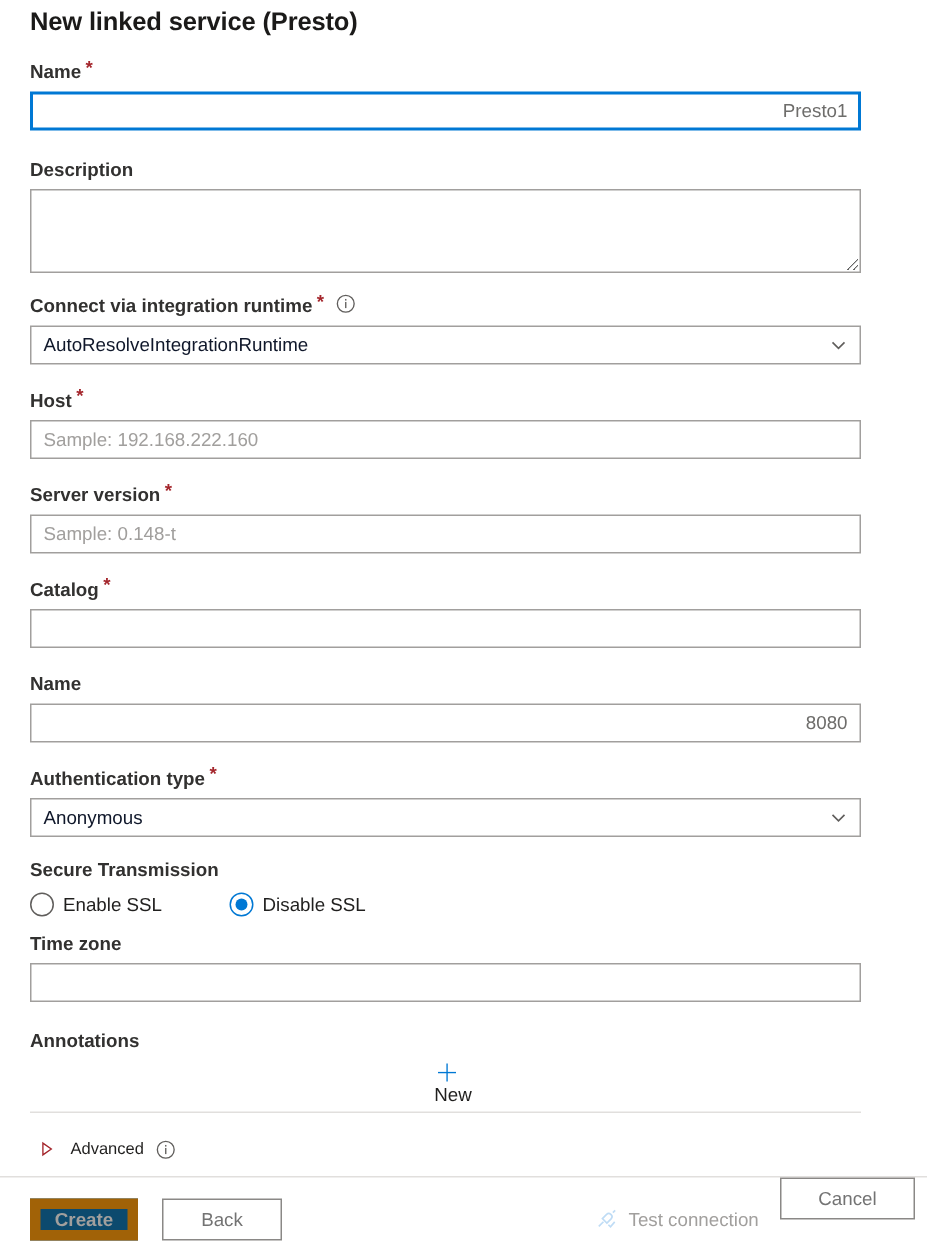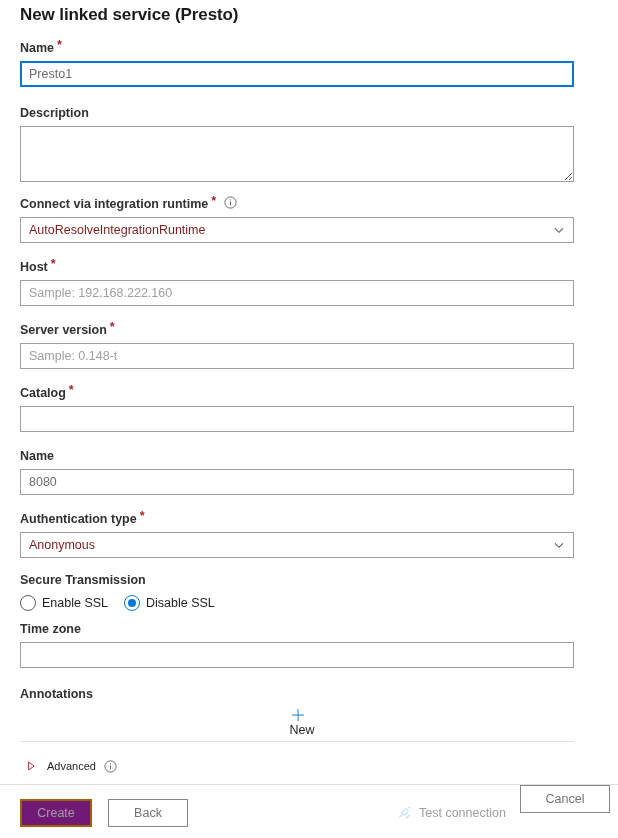--- a/index.html
+++ b/index.html
@@ -75,29 +75,29 @@
     padding: 0 8px;
     outline: none;
     border-radius: 0;
     display: block;
   }
   input.txt::placeholder { color: #a19f9d; }
   input.txt.focused {
     border: 2px solid #0078d4;
     padding: 0 7px;
   }
-  input.txt.valuegrey { color: #6e6d6b; }
+  input.txt.valuegrey { color: #6e6d6b; text-align: right; }
   .selectbox {
     position: relative;
     display: flex;
     align-items: center;
   }
   .selectbox .selval {
     font-size: 12.5px;
-    color: #7f1d1d;
+    color: #0f172a;
   }
   .chev {
     position: absolute;
     right: 8px;
     top: 50%;
     transform: translateY(-50%);
     width: 12px;
     height: 12px;
   }
   textarea.desc {
@@ -117,20 +117,21 @@
   }
   .gap-18 { height: 18px; }
   .gap-16 { height: 16px; }
   .gap-14 { height: 14px; }
   .gap-12 { height: 12px; }
   .gap-8  { height: 8px; }
   .radio-row {
     display: flex;
     align-items: center;
     height: 20px;
+    gap: 29px;
   }
   .radio-opt {
     display: flex;
     align-items: center;
     cursor: default;
     margin-right: 16px;
   }
   .radio-mark {
     width: 16px;
     height: 16px;
@@ -216,23 +217,24 @@
     display: flex;
     align-items: center;
     justify-content: center;
     background: #ffffff;
     border: 1px solid #8a8886;
     color: #737373;
     padding: 0 14px;
     border-radius: 0;
   }
   .btn.disabled {
-    background: #701a75;
-    border: 2px solid #a16207;
+    background: #0c4a6e;
+    border: 7px solid #a16207;
     color: #a19f9d;
+    font-weight: bold;
   }
   #create-btn { left: 20px; top: 14px; width: 72px; }
   #back-btn { left: 108px; top: 14px; width: 80px; }
   #cancel-btn { left: 520px; top: 0; width: 90px; }
   .test-conn {
     position: absolute;
     left: 396px;
     top: 14px;
     height: 28px;
     display: flex;

